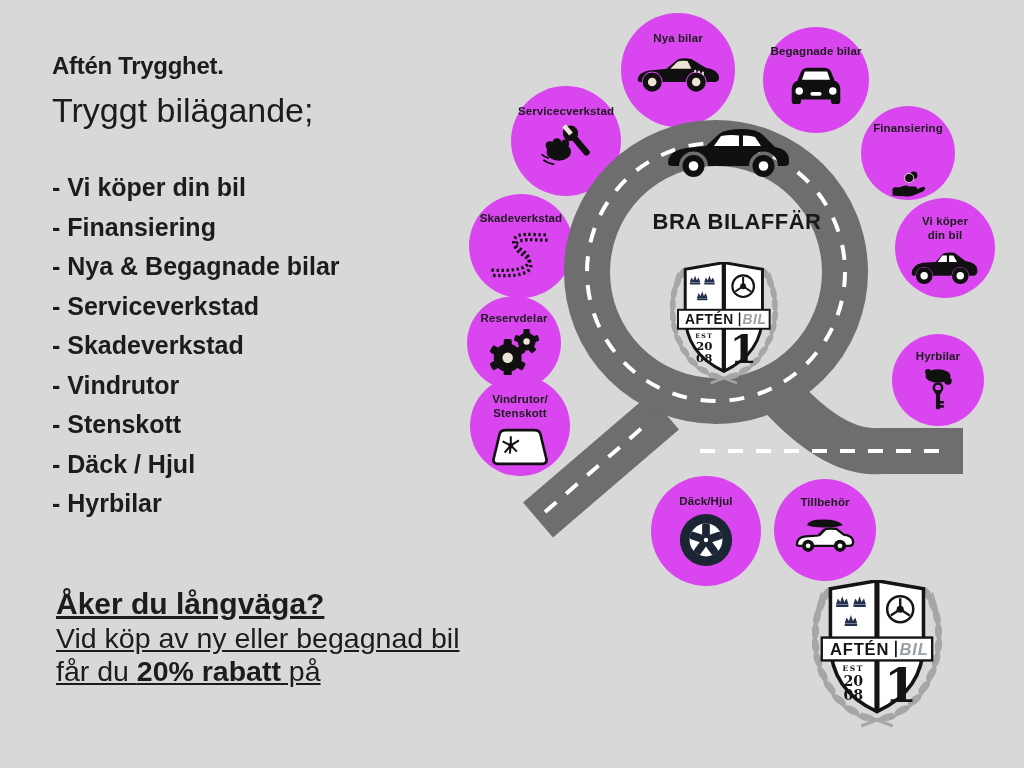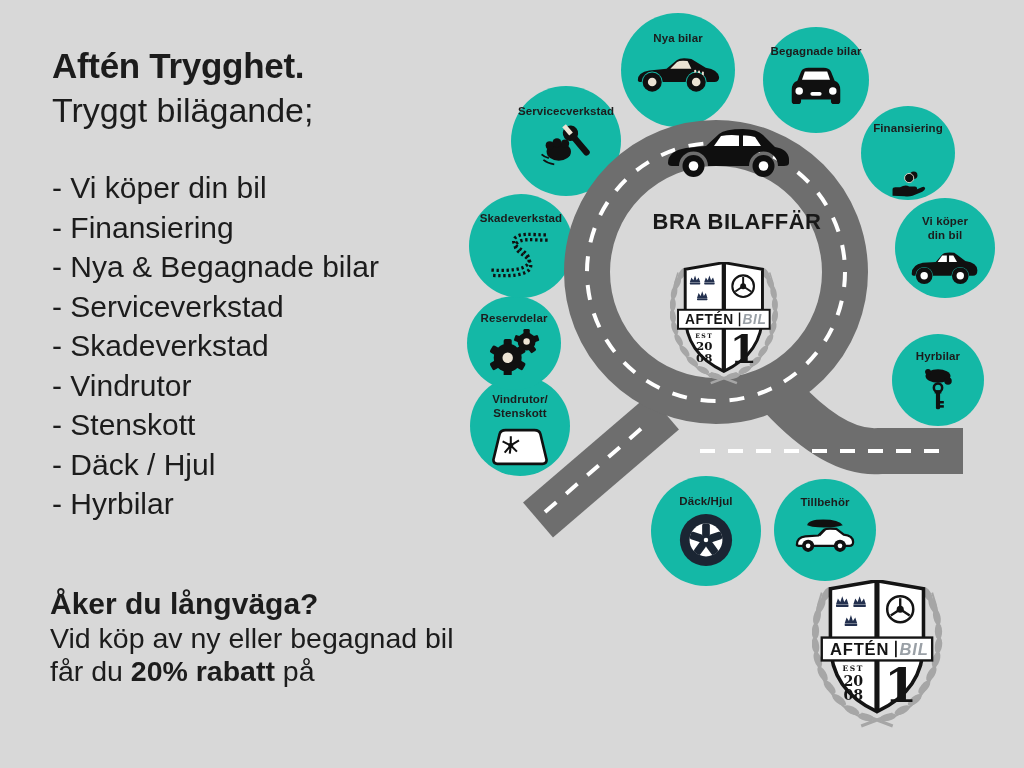--- a/index.html
+++ b/index.html
@@ -2,30 +2,30 @@
 <html><head>
 <meta charset="utf-8">
 <style>
   html,body{margin:0;padding:0;}
   body{width:1024px;height:768px;overflow:hidden;
        font-family:"Liberation Sans",sans-serif;}
   .stage{position:relative;width:1024px;height:768px;background:#d8d8d8;overflow:hidden;}
 
   
   .left-panel{position:absolute;left:52px;top:44px;width:430px;color:#1c1c1c;}
-  .lp-title{font-size:35px;font-weight:800;letter-spacing:-.3px;line-height:44px;}
+  .lp-title{font-size:24px;font-weight:800;letter-spacing:-.3px;line-height:44px;}
   .lp-subtitle{font-size:34px;font-weight:400;line-height:44px;}
-  .lp-list{list-style:none;margin:36px 0 18px 0;padding:0;font-size:30px;line-height:39.5px;font-weight:400;}
-  .footer-block{position:absolute;left:50px;top:586px;width:460px;color:#1c1c1c;}
+  .lp-list{list-style:none;margin:36px 0 18px 0;padding:0;font-size:25px;line-height:39.5px;font-weight:700;}
+  .footer-block{position:absolute;left:56px;top:586px;width:460px;color:#1c1c1c;text-decoration:underline;}
   .fb-heading{font-size:30px;font-weight:800;line-height:36px;}
   .fb-line{font-size:28.5px;line-height:33px;font-weight:400;}
   .fb-bold{font-weight:800;}
 
   
-  .node{position:absolute;border-radius:50%;background:#14b8a6;display:flex;flex-direction:column;align-items:center;}
+  .node{position:absolute;border-radius:50%;background:#d946ef;display:flex;flex-direction:column;align-items:center;}
   .node-label{margin-top:16%;font-size:11.5px;font-weight:700;color:#1c1c1c;text-align:center;
               line-height:1.25;white-space:pre-line;letter-spacing:.1px;}
   .node-icon{margin-top:3%;}
   .road-layer{position:absolute;left:0;top:0;pointer-events:none;}
   .center-title{position:absolute;left:627px;top:209px;width:220px;text-align:center;color:#191919;
                 font-size:22px;font-weight:800;letter-spacing:.5px;line-height:26px;}
   .crest{position:absolute;}
   .crest-center{left:670px;top:262px;width:126px;height:127px;}
   .crest-corner{left:812px;top:580px;width:152px;height:153px;}
 </style>

